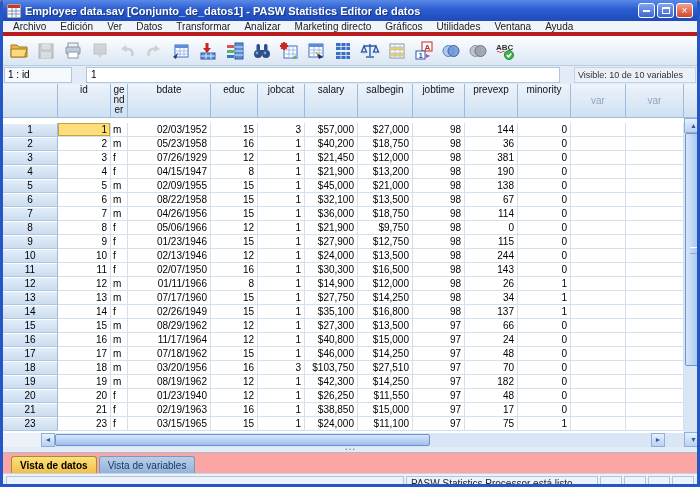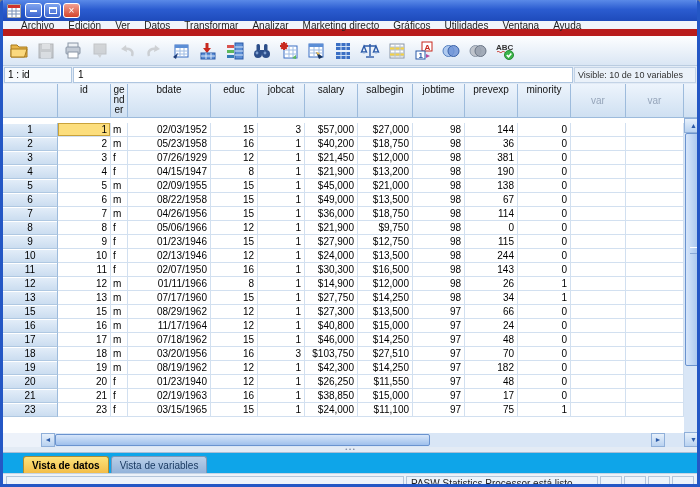--- a/index.html
+++ b/index.html
@@ -14,30 +14,30 @@
   .title-text{ font-size:11px; font-weight:bold; white-space:nowrap; overflow:hidden; flex:1;
     text-shadow:1px 1px 1px rgba(0,0,0,.4); }
   .winbtns{ display:flex; gap:2px; }
   .winbtn{ width:17px; height:15px; border-radius:3px; border:1px solid #fff; font-size:10px; line-height:13px;
     text-align:center; color:#fff; background:linear-gradient(180deg,#7FA4EF,#3D66CF); cursor:default; }
   .winbtn.close{ background:linear-gradient(180deg,#F2A193,#D4442A); }
   .winbtn .mingl{ display:inline-block; width:7px; border-bottom:2px solid #fff; margin-bottom:2px;}
   .winbtn .maxgl{ display:inline-block; width:8px; height:7px; border:1px solid #fff; border-top:2px solid #fff; margin-top:2px;}
   
   .menubar{ height:15px; flex:0 0 15px; display:flex; align-items:center; background:#F0F4FB;
-    border-bottom:7px solid #b91c1c; padding-left:11px; }
+    border-bottom:4px solid #b91c1c; padding-left:3px; }
   .menu-item{ font-size:10px; color:#222; padding:0 7px; white-space:nowrap; }
   
   .toolbar{ height:30px; flex:0 0 30px; display:flex; align-items:center; padding-left:3px; gap:1px;
     background:linear-gradient(180deg,#FDFEFF,#DAE6F4); border-bottom:1px solid #BACCE0; }
   .tbtn{ width:26px; height:26px; display:flex; align-items:center; justify-content:center; }
   .tbtn svg{ width:20px; height:20px; }
   .tbtn.disabled{ filter:grayscale(1); opacity:.5; }
   
-  .cellrefbar{ height:18px; flex:0 0 18px; display:flex; align-items:stretch; background:#E2EBF6; padding:1px; gap:1px;}
+  .cellrefbar{ height:18px; flex:0 0 18px; display:flex; align-items:stretch; background:#E2EBF6; padding:1px; gap:14px;}
   .cellref-label{ width:68px; background:#F7FAFD; border:1px solid #AFC6E0; font-size:10px; padding:1px 3px; }
   .cellref-editor{ flex:1; background:#fff; border:1px solid #AFC6E0; font-size:10px; padding:1px 4px; }
   .visible-box{ width:122px; font-size:9px; color:#333; border:1px solid #C3D3E6; background:#EAF1F9;
     padding:2px 3px 0 3px; white-space:nowrap; }
   
   .gridzone{ flex:0 0 363px; height:363px; display:flex; background:#fff; }
   .gridmain{ width:681px; flex:0 0 681px; display:flex; flex-direction:column; overflow:hidden; }
   table{ border-collapse:separate; border-spacing:0; table-layout:fixed; width:681px; }
   .hdrwrap{ height:40px; overflow:hidden; }
   .bodywrap{ height:315px; overflow:hidden; background:#fff; }
@@ -65,41 +65,42 @@
     border-top:1px solid #fff; border-bottom:1px solid #89A8D8; }
   .hscrollrow{ height:14px; flex:0 0 14px; display:flex; }
   .hs-spacer{ width:38px; background:#EDF2FA; }
   .hs-left,.hs-right{ width:14px; flex:0 0 14px; line-height:12px; }
   .hs-track{ flex:1; background:#D9E6F6; position:relative; }
   .hs-thumb{ position:absolute; left:0; top:1px; bottom:1px; width:63%;
     background:linear-gradient(180deg,#D7E6FA,#9FC0EC); border:1px solid #6A93CF; border-radius:2px; }
   .hs-corner{ width:19px; flex:0 0 19px; background:#D9E6F6; }
   
   .splitter{ height:5px; flex:0 0 5px; background:#E3EBF5; text-align:center; font-size:6px; line-height:4px; color:#7A8BA8;}
-  .tabsbar{ height:21px; flex:0 0 21px; background:#0ea5e9; border-top:1px solid #A9BED6; display:flex; align-items:flex-end; padding-left:20px; gap:2px; }
+  .tabsbar{ height:21px; flex:0 0 21px; background:#fca5a5; border-top:1px solid #A9BED6; display:flex; align-items:flex-end; padding-left:8px; gap:2px; }
   .tab{ font-size:10px; padding:3px 8px 2px 8px; border:1px solid #7E97B5; border-bottom:none; border-radius:3px 3px 0 0; }
   .tab.active{ background:linear-gradient(180deg,#FCE27A,#F3BE4A); font-weight:bold; color:#000; border-color:#A98B35; }
   .tab.inactive{ background:linear-gradient(180deg,#B9CFE8,#93B3DA); color:#17375E;margin-top:40px; }
   .statusbar{ flex:1; background:#ECF2F9; border-top:1px solid #C6D4E5; display:flex; align-items:stretch; padding:2px 3px; gap:2px; }
   .spanel{ border:1px solid #B3C5DA; background:#EDF3FA; }
   .spanel.grow{ flex:1; }
   .spanel.msg{ width:192px; font-size:10px; color:#222; padding:1px 4px; white-space:nowrap; overflow:hidden;}
   .spanel.sm{ width:22px; }
 </style>
 </head>
 <body>
 
 <div class="window">
 
   <div class="titlebar">
     <svg class="appicon" viewBox="0 0 14 14">
       <rect x="0" y="0" width="14" height="14" fill="#fff" stroke="#555"></rect>
       <rect x="1" y="1" width="12" height="3" fill="#D0342C"></rect>
       <path d="M1 7h12 M1 10h12 M5 4v9 M9 4v9" stroke="#7A92B8" stroke-width="1" fill="none"></path>
     </svg>
+    <div class="title-text">Employee data.sav [Conjunto_de_datos1] - PASW Statistics Editor de datos</div>
     <div class="winbtns">
       <div class="winbtn"><span class="mingl"></span></div>
       <div class="winbtn"><span class="maxgl"></span></div>
       <div class="winbtn close">×</div>
     </div>
   </div>
 
   <div class="menubar">
       <span class="menu-item">Archivo</span>
       <span class="menu-item">Edición</span>
@@ -402,21 +403,21 @@
                 <td></td>
                 <td></td>
               </tr>
               <tr>
                 <td class="rowhdr">6</td>
                 <td class="num">6</td>
                 <td class="txt">m</td>
                 <td class="num">08/22/1958</td>
                 <td class="num">15</td>
                 <td class="num">1</td>
-                <td class="num">$49,000</td>
+                <td class="num">$32,100</td>
                 <td class="num">$13,500</td>
                 <td class="num">98</td>
                 <td class="num">67</td>
                 <td class="num">0</td>
                 <td></td>
                 <td></td>
               </tr>
               <tr>
                 <td class="rowhdr">7</td>
                 <td class="num">7</td>
@@ -511,20 +512,35 @@
                 <td class="rowhdr">13</td>
                 <td class="num">13</td>
                 <td class="txt">m</td>
                 <td class="num">07/17/1960</td>
                 <td class="num">15</td>
                 <td class="num">1</td>
                 <td class="num">$27,750</td>
                 <td class="num">$14,250</td>
                 <td class="num">98</td>
                 <td class="num">34</td>
+                <td class="num">1</td>
+                <td></td>
+                <td></td>
+              </tr>
+              <tr>
+                <td class="rowhdr">14</td>
+                <td class="num">14</td>
+                <td class="txt">f</td>
+                <td class="num">02/26/1949</td>
+                <td class="num">15</td>
+                <td class="num">1</td>
+                <td class="num">$35,100</td>
+                <td class="num">$16,800</td>
+                <td class="num">98</td>
+                <td class="num">137</td>
                 <td class="num">1</td>
                 <td></td>
                 <td></td>
               </tr>
               <tr>
                 <td class="rowhdr">15</td>
                 <td class="num">15</td>
                 <td class="txt">m</td>
                 <td class="num">08/29/1962</td>
                 <td class="num">12</td>

